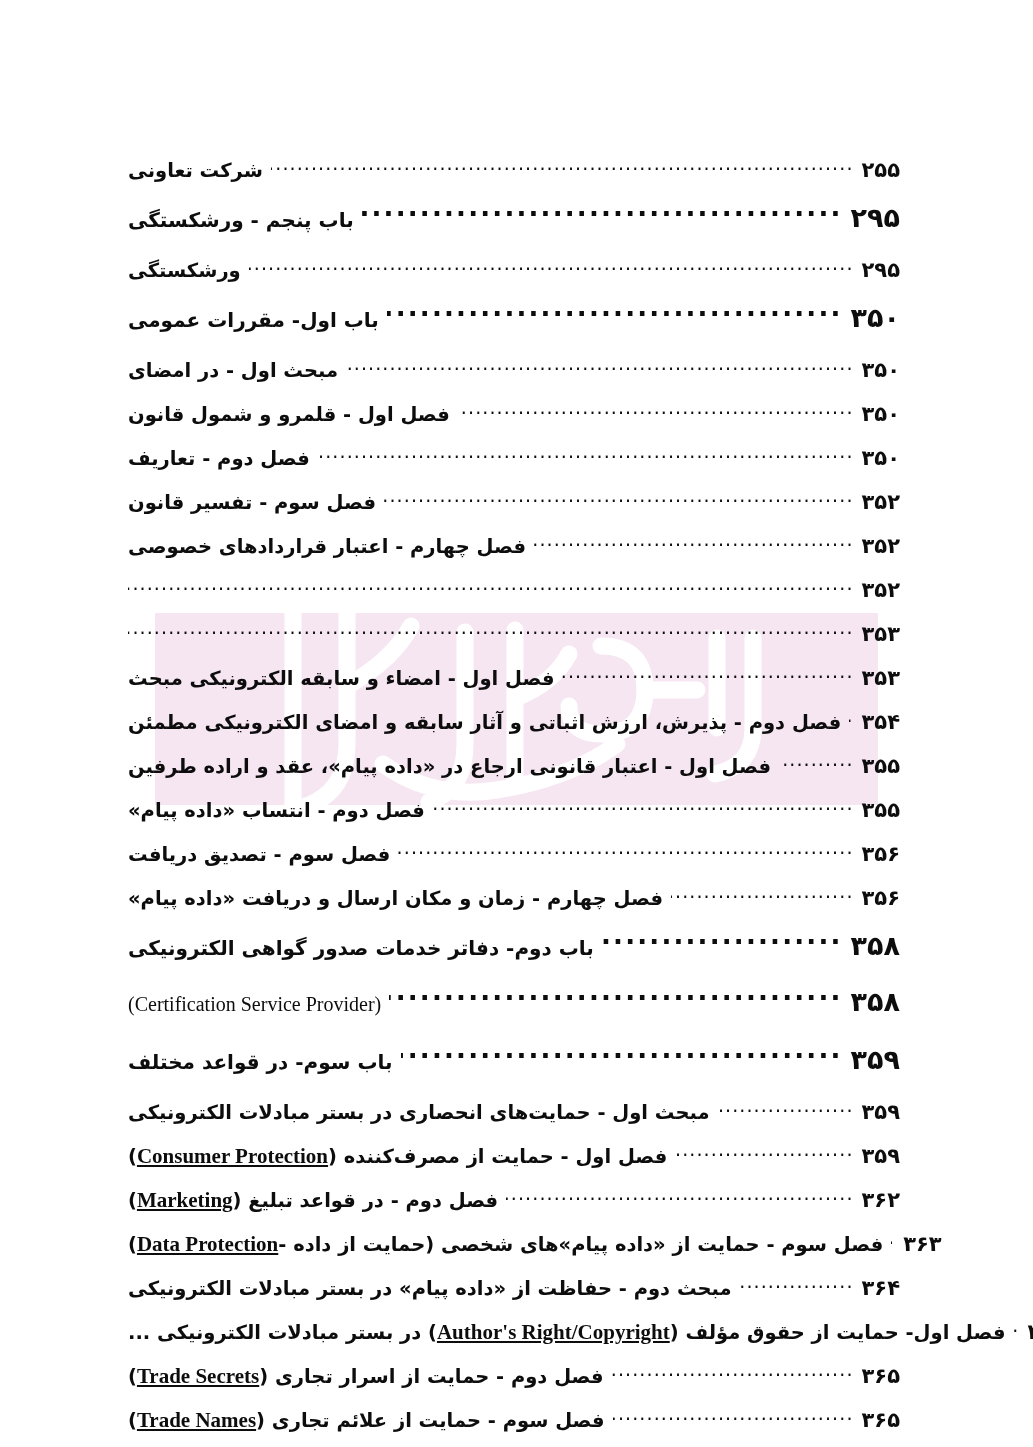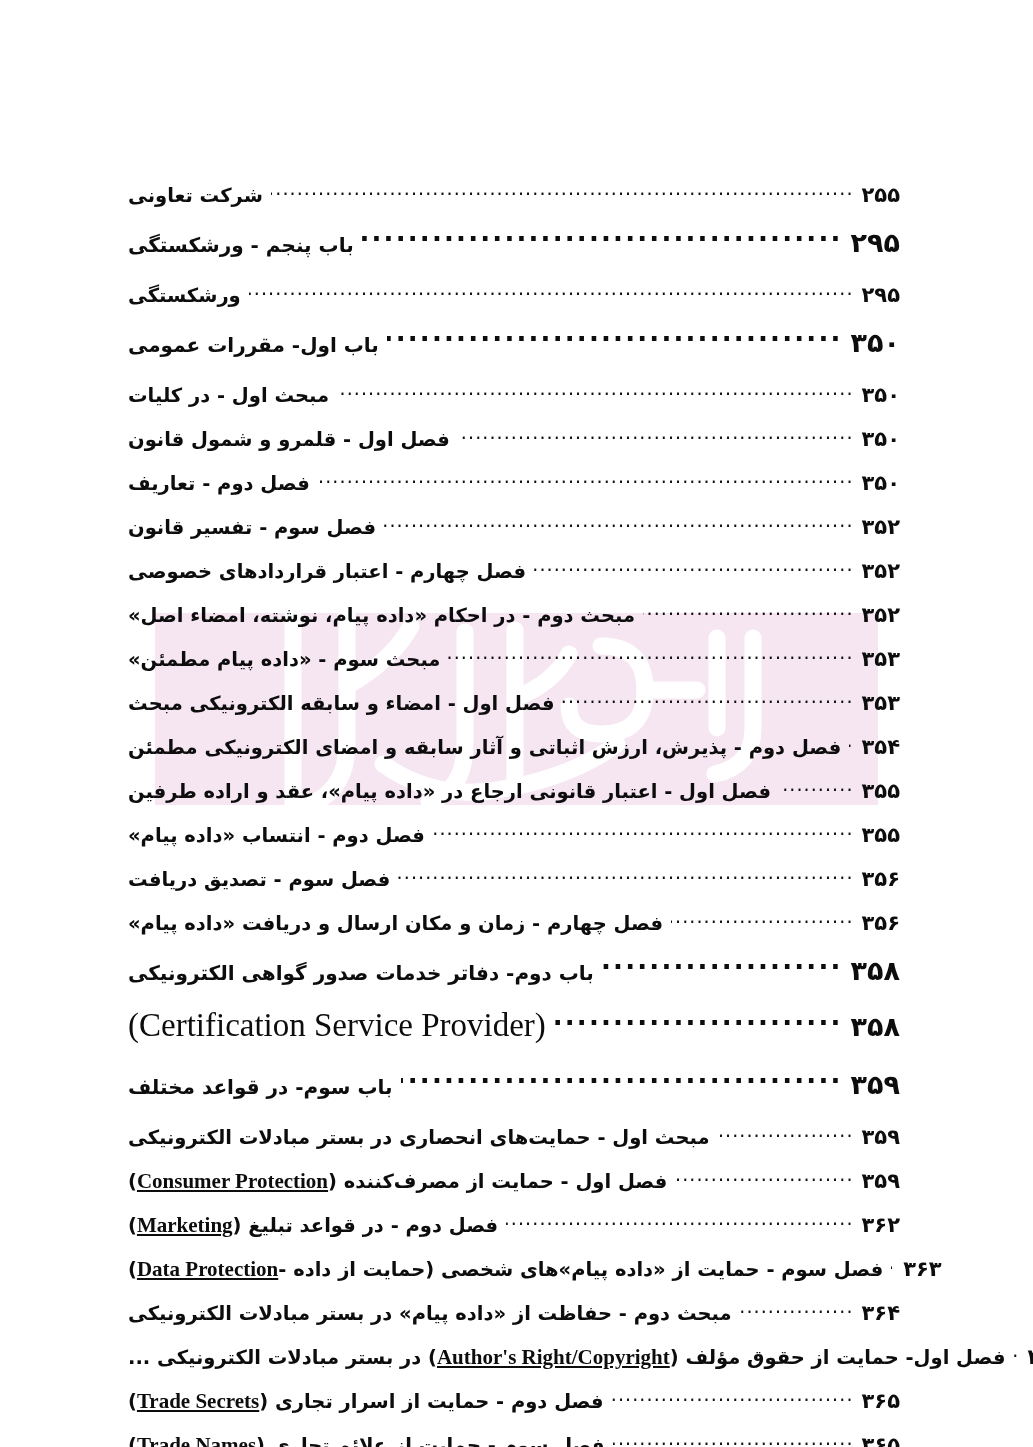--- a/index.html
+++ b/index.html
@@ -95,21 +95,20 @@
     display: block;
   }
 
   .toc-page {
     flex: 0 0 auto;
     font-size: 21px;
     font-weight: 700;
     line-height: 1;
     unicode-bidi: isolate;
     direction: rtl;
-    margin-top: 25px;
   }
 
   
   .toc-row.level-entry {
     height: 44px;
   }
   .toc-row.level-entry .toc-title { font-size: 19.5px; font-weight: 700; }
   .toc-row.level-entry .toc-page  { font-size: 21px;   font-weight: 700; }
 
   .toc-row.level-part {
@@ -129,21 +128,21 @@
     font-weight: 700;
     bottom: 0.2em;
   }
 
   
   .toc-row.level-part-cont {
     height: 58px;
   }
   .toc-row.level-part-cont .toc-title {
     font-family: "Liberation Serif", "DejaVu Serif", serif;
-    font-size: 33px;
+    font-size: 20px;
     font-weight: 400;
     direction: ltr;
   }
   .toc-row.level-part-cont .toc-page {
     font-size: 27px;
     font-weight: 700;
   }
   .toc-row.level-part-cont .toc-leader::after {
     font-size: 26px;
     letter-spacing: 2.2px;
@@ -202,21 +201,21 @@
         <span class="toc-title">ورشکستگی</span>
         <span class="toc-leader"></span>
         <span class="toc-page">۲۹۵</span>
       </div>
       <div class="toc-row level-part">
         <span class="toc-title">باب اول- مقررات عمومی</span>
         <span class="toc-leader"></span>
         <span class="toc-page">۳۵۰</span>
       </div>
       <div class="toc-row level-entry">
-        <span class="toc-title">مبحث اول - در کلیات</span>
+        <span class="toc-title">مبحث اول - در امضای</span>
         <span class="toc-leader"></span>
         <span class="toc-page">۳۵۰</span>
       </div>
       <div class="toc-row level-entry">
         <span class="toc-title">فصل اول - قلمرو و شمول قانون</span>
         <span class="toc-leader"></span>
         <span class="toc-page">۳۵۰</span>
       </div>
       <div class="toc-row level-entry">
         <span class="toc-title">فصل دوم - تعاریف</span>
@@ -227,26 +226,24 @@
         <span class="toc-title">فصل سوم - تفسیر قانون</span>
         <span class="toc-leader"></span>
         <span class="toc-page">۳۵۲</span>
       </div>
       <div class="toc-row level-entry">
         <span class="toc-title">فصل چهارم - اعتبار قراردادهای خصوصی</span>
         <span class="toc-leader"></span>
         <span class="toc-page">۳۵۲</span>
       </div>
       <div class="toc-row level-entry">
-        <span class="toc-title">مبحث دوم - در احکام «داده پیام، نوشته، امضاء اصل»</span>
         <span class="toc-leader"></span>
         <span class="toc-page">۳۵۲</span>
       </div>
       <div class="toc-row level-entry">
-        <span class="toc-title">مبحث سوم - «داده پیام مطمئن»</span>
         <span class="toc-leader"></span>
         <span class="toc-page">۳۵۳</span>
       </div>
       <div class="toc-row level-entry">
         <span class="toc-title">فصل اول - امضاء و سابقه الکترونیکی مبحث</span>
         <span class="toc-leader"></span>
         <span class="toc-page">۳۵۳</span>
       </div>
       <div class="toc-row level-entry tight">
         <span class="toc-title">فصل دوم - پذیرش، ارزش اثباتی و آثار سابقه و امضای الکترونیکی مطمئن</span>

